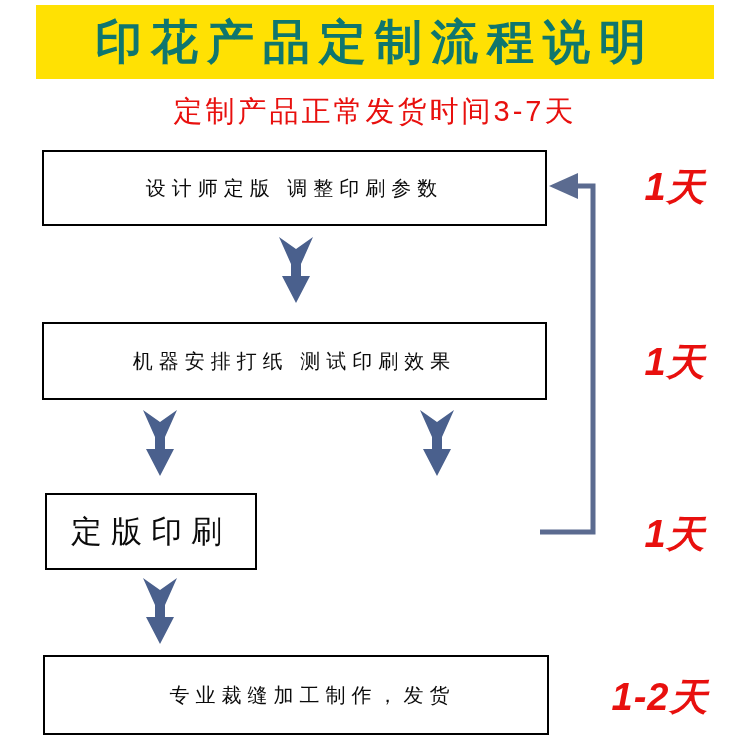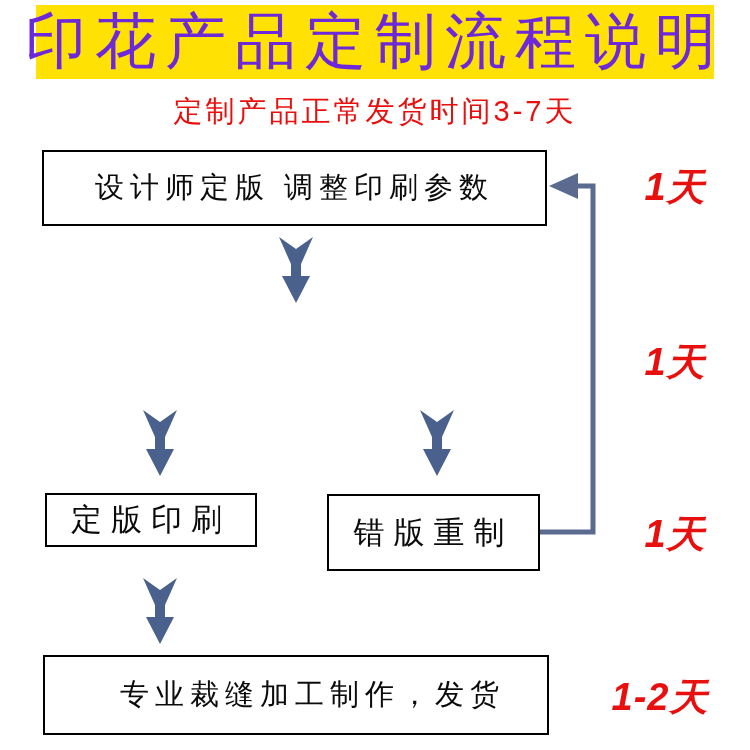--- a/index.html
+++ b/index.html
@@ -21,23 +21,23 @@
     left: 36px;
     top: 5px;
     width: 678px;
     height: 74px;
     background: #ffe103;
     display: flex;
     align-items: center;
     justify-content: center;
   }
   .banner .title-text {
-    color: #6d28d9;
-    font-size: 61px;
-    font-weight: 400;
+    color: #0f766e;
+    font-size: 47px;
+    font-weight: 700;
     letter-spacing: 9px;
     white-space: nowrap;
   }
   
   .subtitle {
     position: absolute;
     left: 0;
     top: 92px;
     width: 750px;
     text-align: center;
@@ -49,28 +49,28 @@
   }
   
   .box {
     position: absolute;
     border: 2px solid #000000;
     background: #ffffff;
     display: flex;
     align-items: center;
     justify-content: center;
     color: #0b0b0b;
-    font-size: 29px;
+    font-size: 20px;
     letter-spacing: 6px;
     white-space: nowrap;
     box-sizing: border-box;
   }
   .box-step1 { left: 42px;  top: 150px; width: 505px; height: 76px; }
   .box-step2 { left: 42px;  top: 322px; width: 505px; height: 78px; }
-  .box-step3a{ left: 45px;  top: 493px; width: 212px; height: 54px; font-size: 31px; letter-spacing: 9px; }
+  .box-step3a{ left: 45px;  top: 493px; width: 212px; height: 77px; font-size: 31px; letter-spacing: 9px; }
   .box-step3b{ left: 327px; top: 494px; width: 213px; height: 77px; font-size: 31px; letter-spacing: 9px; }
   .box-step4 { left: 43px;  top: 655px; width: 506px; height: 80px; padding-left: 33px; }
   
   .day {
     position: absolute;
     color: #e8100e;
     font-size: 38px;
     font-weight: 700;
     text-align: center;
     letter-spacing: 1px;
@@ -118,34 +118,34 @@
 
   <div class="box box-step1">
     <span>设计师定版 调整印刷参数</span>
   </div>
   <div class="day day-1">1天</div>
 
   <svg class="down-arrow arrow-1" viewBox="0 0 36 66" xmlns="http://www.w3.org/2000/svg">
     <path d="M1 0 L18 12 L35 0 L23 27 L23 39 L32 39 L18 66 L4 39 L13 39 L13 27 Z" fill="#4a608d"></path>
   </svg>
 
+  <div class="box box-step2">
+    <span>机器安排打纸 测试印刷效果</span>
+  </div>
   <div class="day day-2">1天</div>
 
   <svg class="down-arrow arrow-2a" viewBox="0 0 36 66" xmlns="http://www.w3.org/2000/svg">
     <path d="M1 0 L18 12 L35 0 L23 27 L23 39 L32 39 L18 66 L4 39 L13 39 L13 27 Z" fill="#4a608d"></path>
   </svg>
   <svg class="down-arrow arrow-2b" viewBox="0 0 36 66" xmlns="http://www.w3.org/2000/svg">
     <path d="M1 0 L18 12 L35 0 L23 27 L23 39 L32 39 L18 66 L4 39 L13 39 L13 27 Z" fill="#4a608d"></path>
   </svg>
 
   <div class="box box-step3a">
     <span>定版印刷</span>
-  </div>
-  <div class="box box-step3b">
-    <span>错版重制</span>
   </div>
   <div class="day day-3">1天</div>
 
   <svg class="down-arrow arrow-3" viewBox="0 0 36 66" xmlns="http://www.w3.org/2000/svg">
     <path d="M1 0 L18 12 L35 0 L23 27 L23 39 L32 39 L18 66 L4 39 L13 39 L13 27 Z" fill="#4a608d"></path>
   </svg>
 
   <div class="box box-step4">
     <span>专业裁缝加工制作，发货</span>
   </div>

